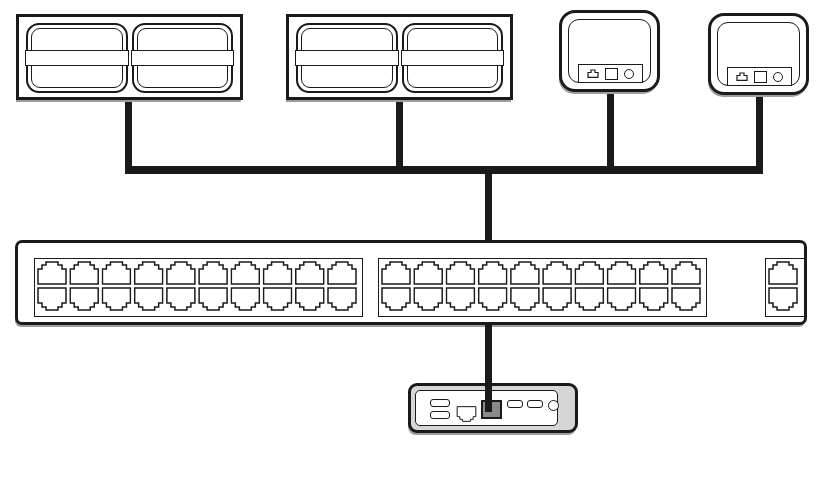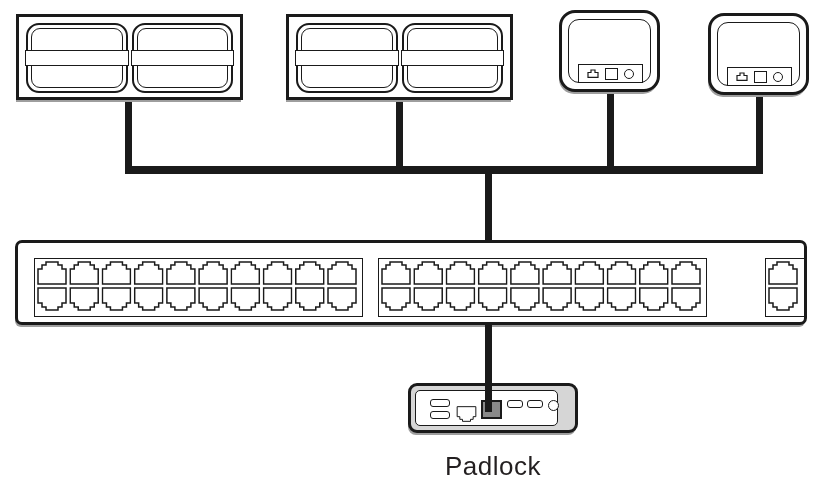--- a/index.html
+++ b/index.html
@@ -191,15 +191,14 @@
     <div class="vent" style="left:19px;top:25px;"></div>
     <svg class="abs" style="left:45px;top:20px;" width="21" height="16">
       <use href="#port-down" width="21" height="16"></use>
     </svg>
     <div class="active-port" style="left:70px;top:14px;"></div>
     <div class="btn-ind" style="left:96px;top:14px;"></div>
     <div class="btn-ind" style="left:116px;top:14px;"></div>
     <div class="led" style="left:137px;top:14px;"></div>
   </div>
 
-  <div class="endpoint-label">Padlock</div>
 
 </div>
 
 </body></html>

